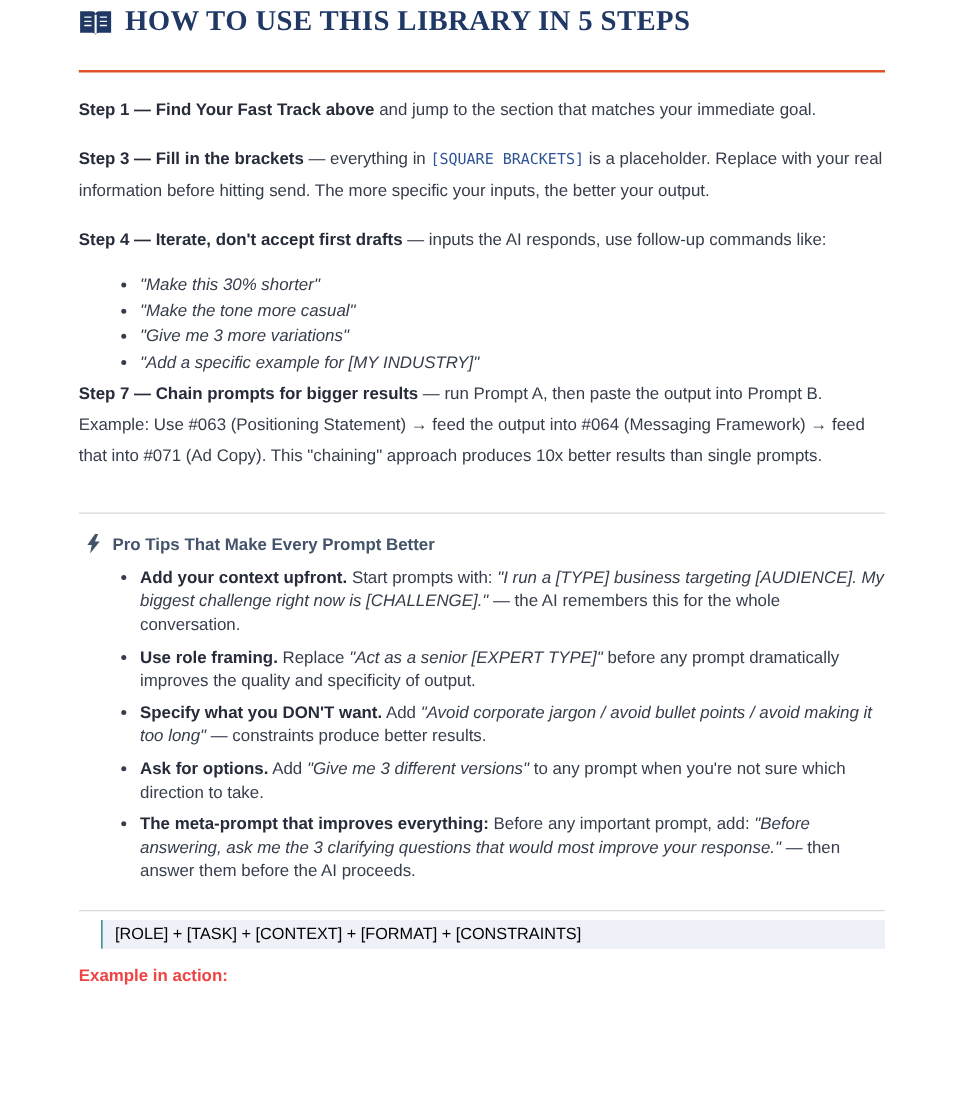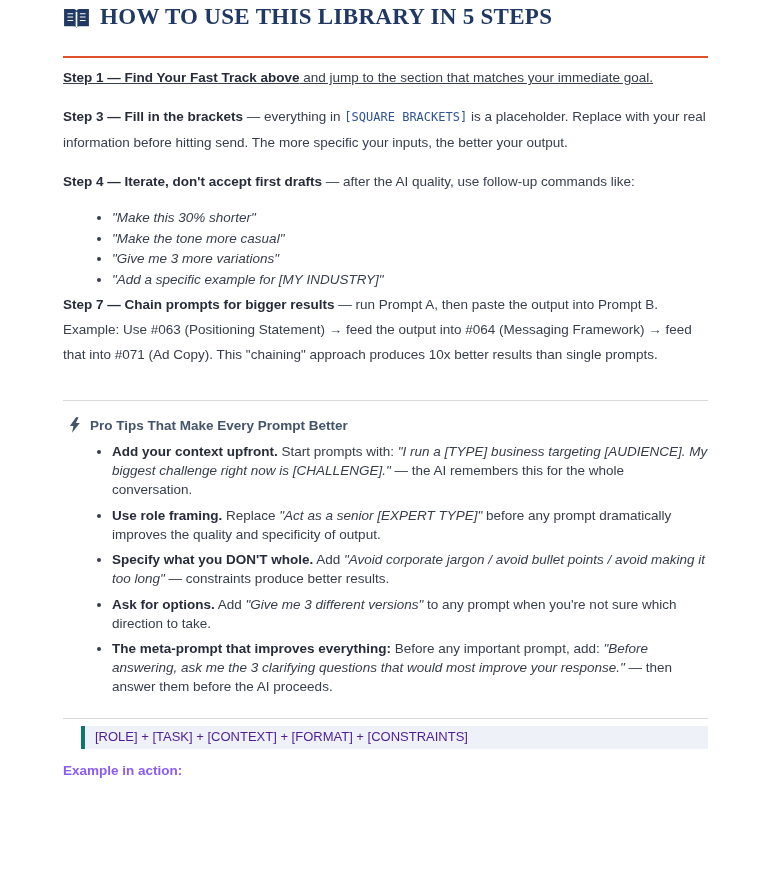--- a/index.html
+++ b/index.html
@@ -27,21 +27,21 @@
     letter-spacing: 0.3px;
     color: #1f3864;
     display: flex;
     align-items: center;
     gap: 10px;
   }
   .book-icon { display: inline-flex; flex: 0 0 auto; margin-top: 2px; }
 
   
   p.step { margin: 0 0 14px 0; line-height: 25px; }
-  .page > p.step:first-of-type { margin-top: 7px; text-decoration: underline; }
+  .page > p.step:first-of-type { margin-top: 17px; }
   p.step strong { color: #262c3a; }
   .mono {
     font-family: "DejaVu Sans Mono", "Liberation Mono", monospace;
     font-size: 12px;
     color: #2f5496;
   }
   .play-marker {
     font-size: 10px;
     color: #3a3f4a;
     margin: 0 5px 0 2px;
@@ -91,28 +91,28 @@
     margin-bottom: 6.5px;
     color: #363d4b;
   }
   ul.tips li strong { color: #262c3a; }
   ul.tips li em { font-style: italic; }
 
   
   .formula-quote {
     margin: 7px 0 0 18px;
     background: #eef1f8;
-    border-left: 4px solid #0f766e;
+    border-left: 1px solid #0f766e;
     padding: 3px 10px 4px 10px;
-    color: #4c1d95;
+    color: #000000;
     font-size: 13px;
     line-height: 16px;
   }
   p.example-label { margin: 12px 0 0 0; line-height: 20px; }
-  p.example-label strong { color: #8b5cf6; }
+  p.example-label strong { color: #ef4444; }
 </style>
 </head>
 <body>
 
 <div class="page">
 
   <div class="title-block">
     <h1 class="doc-title">
       <span class="book-icon">
         <svg width="27" height="21" viewBox="0 0 28 22" aria-hidden="true">
@@ -123,21 +123,21 @@
       </span>
       <span>HOW TO USE THIS LIBRARY IN 5 STEPS</span>
     </h1>
   </div>
 
   <p class="step"><strong>Step 1 — Find Your Fast Track above</strong><span> and jump to the section that matches your immediate goal.</span></p>
 
 
   <p class="step"><strong>Step 3 — Fill in the brackets</strong><span> — everything in </span><span class="mono">[SQUARE BRACKETS]</span><span> is a placeholder. Replace with your real information before hitting send. The more specific your inputs, the better your output.</span></p>
 
-  <p class="step"><strong>Step 4 — Iterate, don't accept first drafts</strong><span> — after the AI quality, use follow-up commands like:</span></p>
+  <p class="step"><strong>Step 4 — Iterate, don't accept first drafts</strong><span> — inputs the AI responds, use follow-up commands like:</span></p>
 
   <ul class="quote-list">
     <li><span>"Make this 30% shorter"</span></li>
     <li><span>"Make the tone more casual"</span></li>
     <li><span>"Give me 3 more variations"</span></li>
     <li><span>"Add a specific example for [MY INDUSTRY]"</span></li>
   </ul>
 
   <p class="step"><strong>Step 7 — Chain prompts for bigger results</strong><span> — run Prompt A, then paste the output into Prompt B. Example: Use #063 (Positioning Statement) → feed the output into #064 (Messaging Framework) → feed that into #071 (Ad Copy). This "chaining" approach produces 10x better results than single prompts.</span></p>
 
@@ -148,21 +148,21 @@
       <span class="icon">
         <svg width="12" height="16" viewBox="0 0 14 18" aria-hidden="true">
           <path d="M8.2 0 L1 10.2 L5.1 10.2 L3.6 18 L12.6 6.8 L8.1 6.8 L11.2 0 Z" fill="#44546A"></path>
         </svg>
       </span>
       <span>Pro Tips That Make Every Prompt Better</span>
     </div>
     <ul class="tips">
       <li><strong>Add your context upfront.</strong><span> Start prompts with: </span><em>"I run a [TYPE] business targeting [AUDIENCE]. My biggest challenge right now is [CHALLENGE]."</em><span> — the AI remembers this for the whole conversation.</span></li>
       <li><strong>Use role framing.</strong><span> Replace </span><em>"Act as a senior [EXPERT TYPE]"</em><span> before any prompt dramatically improves the quality and specificity of output.</span></li>
-      <li><strong>Specify what you DON'T whole.</strong><span> Add </span><em>"Avoid corporate jargon / avoid bullet points / avoid making it too long"</em><span> — constraints produce better results.</span></li>
+      <li><strong>Specify what you DON'T want.</strong><span> Add </span><em>"Avoid corporate jargon / avoid bullet points / avoid making it too long"</em><span> — constraints produce better results.</span></li>
       <li><strong>Ask for options.</strong><span> Add </span><em>"Give me 3 different versions"</em><span> to any prompt when you're not sure which direction to take.</span></li>
       <li><strong>The meta-prompt that improves everything:</strong><span> Before any important prompt, add: </span><em>"Before answering, ask me the 3 clarifying questions that would most improve your response."</em><span> — then answer them before the AI proceeds.</span></li>
     </ul>
   </section>
 
   <hr class="divider divider-2">
 
   <section>
     <div class="formula-quote">
       <span>[ROLE] + [TASK] + [CONTEXT] + [FORMAT] + [CONSTRAINTS]</span>

